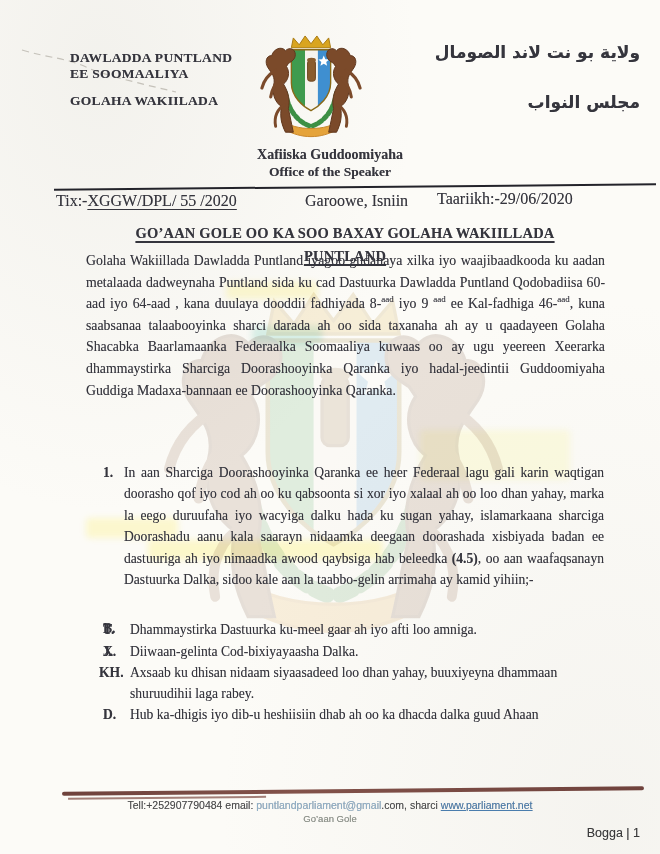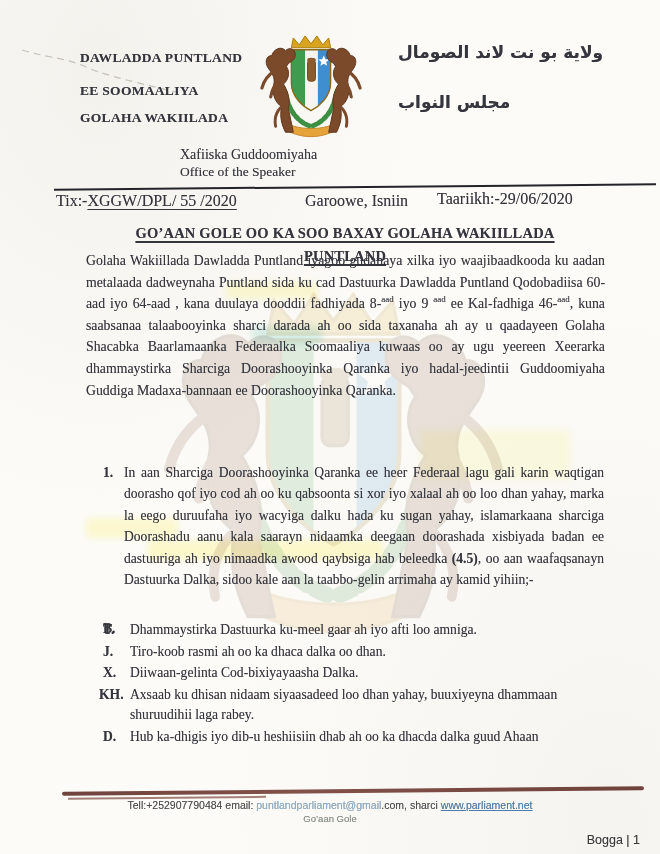--- a/index.html
+++ b/index.html
@@ -12,21 +12,21 @@
     overflow:hidden;
     font-family:"Liberation Serif", serif;
     color:#35353d;
   }
   .ink{color:#35353d;text-shadow:0 0 .4px rgba(60,60,72,.45);}
   .abs{position:absolute;}
 
   
   .org-line{font-weight:bold;font-size:13.5px;letter-spacing:.3px;}
   .arabic{font-family:"DejaVu Sans", sans-serif;font-weight:bold;direction:rtl;}
-  .office{font-weight:400;font-size:14px;}
+  .office{font-weight:700;font-size:14px;text-align:center;}
   .hrule{border-top:2px solid #23232a;transform:rotate(-0.5deg);}
   .ref-bold{font-weight:normal;font-size:16px;}
   .ref-underline{text-decoration:underline;text-underline-offset:3px;}
 
   
   .doc-title{
     text-align:center;font-weight:bold;font-size:14.5px;line-height:23px;
     letter-spacing:.2px;
   }
   .doc-title .tline{text-decoration:underline;text-decoration-thickness:1.6px;text-underline-offset:3px;}
@@ -42,21 +42,21 @@
   .sub-list li{position:relative;padding-left:44px;margin-bottom:1px;}
   .sub-letter{position:absolute;left:17px;top:0;font-weight:bold;}
 
   
   .f-rule{height:3.5px;background:linear-gradient(90deg,#6f423c,#82524a 40%,#6f423c);transform:rotate(-0.55deg);border-radius:2px;}
   .f-rule::after{content:"";position:absolute;left:6px;top:6px;width:34%;height:1.5px;background:#7d4a42;opacity:.7;}
   .contact{font-family:"Liberation Sans", sans-serif;font-size:10.5px;color:#4c4c4c;text-align:center;width:100%;}
   .email{color:#8fb0c8;}
   .site{color:#4a7dad;text-decoration:underline;}
   .doc-type{font-family:"Liberation Sans", sans-serif;font-size:9.5px;color:#8e948a;text-align:center;width:100%;}
-  .page-num{font-family:"Liberation Sans", sans-serif;font-size:12.5px;color:#3a3a3a;margin-top:7px;}
+  .page-num{font-family:"Liberation Sans", sans-serif;font-size:12.5px;color:#3a3a3a;}
 
   
   .patch{position:absolute;filter:blur(3px);border-radius:4px;}
   .watermark{opacity:.14;}
   .pencil{position:absolute;}
 </style>
 </head>
 <body>
 
 <svg width="0" height="0" style="position:absolute">
@@ -108,31 +108,31 @@
   <div class="patch" style="left:226px;top:282px;width:92px;height:17px;background:rgba(250,240,150,.40)"></div>
   <div class="patch" style="left:252px;top:326px;width:70px;height:18px;background:rgba(150,215,200,.35)"></div>
   <div class="patch" style="left:86px;top:518px;width:92px;height:20px;background:rgba(252,242,140,.38)"></div>
   <div class="patch" style="left:148px;top:540px;width:235px;height:20px;background:rgba(252,242,140,.42)"></div>
   <div class="patch" style="left:420px;top:430px;width:150px;height:50px;background:rgba(250,244,170,.30)"></div>
 
   <svg class="abs watermark" style="left:136px;top:288px" width="395" height="368" viewBox="0 0 120 112">
     <use href="#pl-emblem"></use>
   </svg>
 
-  <div class="abs" style="left:80px;top:50px">
+  <div class="abs" style="left:70px;top:50px">
     <div class="org-line">DAWLADDA PUNTLAND</div>
-    <div class="org-line" style="margin-top:17px">EE SOOMAALIYA</div>
+    <div class="org-line" style="">EE SOOMAALIYA</div>
     <div class="org-line" style="margin-top:11px">GOLAHA WAKIILADA</div>
   </div>
 
   <svg class="abs" style="left:252px;top:34px" width="118" height="110" viewBox="0 0 120 112">
     <use href="#pl-emblem"></use>
   </svg>
 
-  <div class="abs" style="left:398px;top:42px;width:242px;text-align:left">
+  <div class="abs" style="left:398px;top:42px;width:242px;text-align:right">
     <div class="arabic" style="font-size:17px">ولاية بو نت لاند الصومال</div>
     <div class="arabic" style="font-size:17px;margin-top:30px">مجلس النواب</div>
   </div>
 
   <div class="abs office" style="left:180px;top:147px;width:300px">Xafiiska Guddoomiyaha</div>
   <div class="abs office" style="left:180px;top:164px;width:300px;font-size:13.5px">Office of the Speaker</div>
 
   <div class="abs hrule" style="left:54px;top:186px;width:602px"></div>
 
   <div class="abs ref-bold" style="left:56px;top:192px"><span>Tix:-</span><span class="ref-underline">XGGW/DPL/ 55 /2020</span></div>
@@ -147,21 +147,21 @@
   <p class="abs body-col" style="left:86px;top:250px;margin:0"><span>Golaha Wakiillada Dawladda Puntland iyagoo gudanaya  xilka iyo waajibaadkooda ku aadan metalaada dadweynaha Puntland sida ku cad Dastuurka Dawladda Puntland Qodobadiisa 60-aad iyo 64-aad , kana duulaya dooddii fadhiyada 8-</span><sup>aad</sup><span> iyo 9 </span><sup>aad</sup><span> ee Kal-fadhiga 46-</span><sup>aad</sup><span>, kuna saabsanaa talaabooyinka sharci darada ah oo sida taxanaha ah ay u qaadayeen Golaha Shacabka Baarlamaanka Federaalka Soomaaliya kuwaas oo ay ugu yeereen Xeerarka dhammaystirka Sharciga Doorashooyinka Qaranka iyo hadal-jeedintii Guddoomiyaha Guddiga Madaxa-bannaan ee Doorashooyinka Qaranka.</span></p>
 
 
   <div class="abs res-item" style="left:124px;top:462px">
     <span class="res-num">1.</span><span>In aan Sharciga  Doorashooyinka Qaranka ee heer Federaal lagu gali karin waqtigan doorasho qof iyo cod ah oo ku qabsoonta si xor iyo xalaal ah oo loo dhan yahay, marka la eego duruufaha iyo wacyiga dalku hada ku sugan yahay, islamarkaana sharciga Doorashadu  aanu kala saarayn nidaamka deegaan doorashada xisbiyada badan ee  dastuuriga ah iyo nimaadka awood qaybsiga hab beleedka </span><span class="bold">(4.5)</span><span>, oo aan waafaqsanayn Dastuurka Dalka, sidoo kale aan la taabbo-gelin arrimaha ay kamid yihiin;-</span>
   </div>
 
   <ul class="sub-list abs" style="left:86px;top:619px">
     <li><span class="sub-letter">B.</span></li>
     <li><span class="sub-letter">T.</span><span>Dhammaystirka Dastuurka ku-meel gaar ah iyo afti loo amniga.</span></li>
-    <li><span class="sub-letter">J.</span><span>Tiro-koob rasmi ah oo ka dhaca dalka oo dhan.</span></li>
+    <li><span class="sub-letter">J.</span></li>
     <li><span class="sub-letter">X.</span><span>Diiwaan-gelinta Cod-bixiyayaasha  Dalka.</span></li>
     <li><span class="sub-letter" style="left:13px">KH.</span><span>Axsaab ku dhisan nidaam siyaasadeed loo dhan yahay, buuxiyeyna dhammaan shuruudihii laga rabey.</span></li>
     <li><span class="sub-letter">D.</span><span>Hub ka-dhigis iyo dib-u heshiisiin dhab ah oo ka dhacda dalka guud Ahaan</span></li>
   </ul>
 
   <div class="abs f-rule" style="left:62px;top:789px;width:582px"></div>
   <div class="abs contact" style="left:0;top:799px"><span>Tell:+252907790484 email: </span><span class="email">puntlandparliament@gmail</span><span>.com, sharci </span><span class="site">www.parliament.net</span></div>
   <div class="abs doc-type" style="left:0;top:813px">Go’aan Gole</div>
   <div class="abs page-num" style="right:20px;top:826px">Bogga | 1</div>
 

